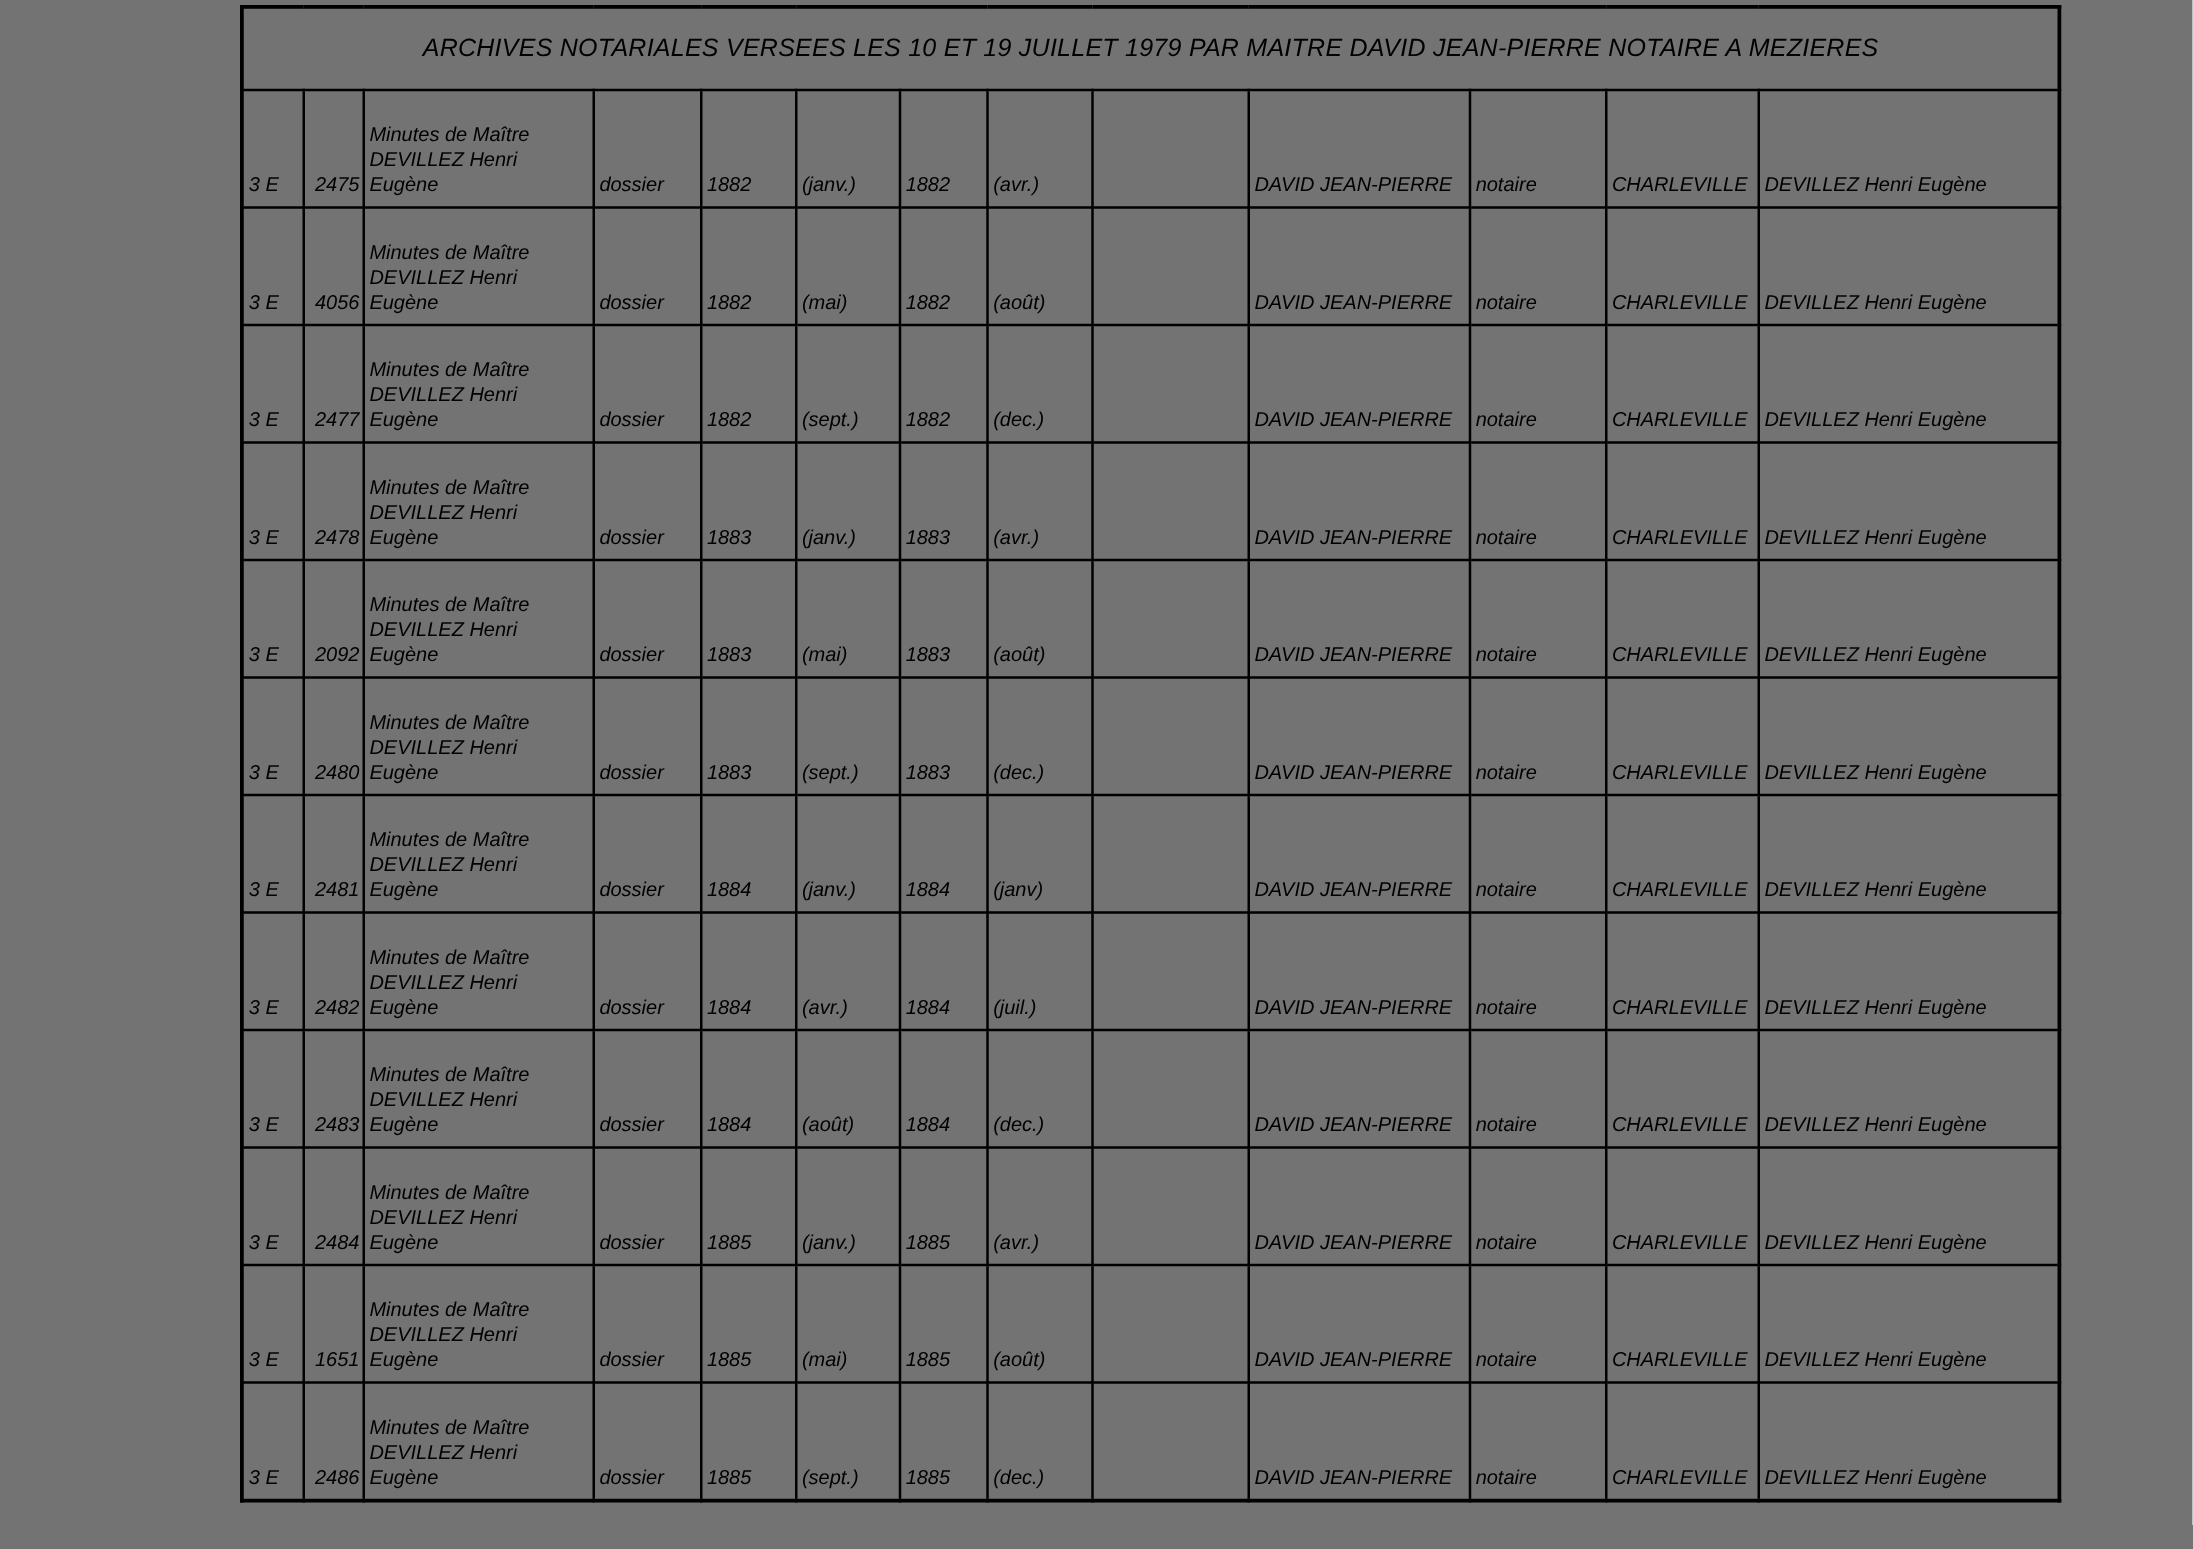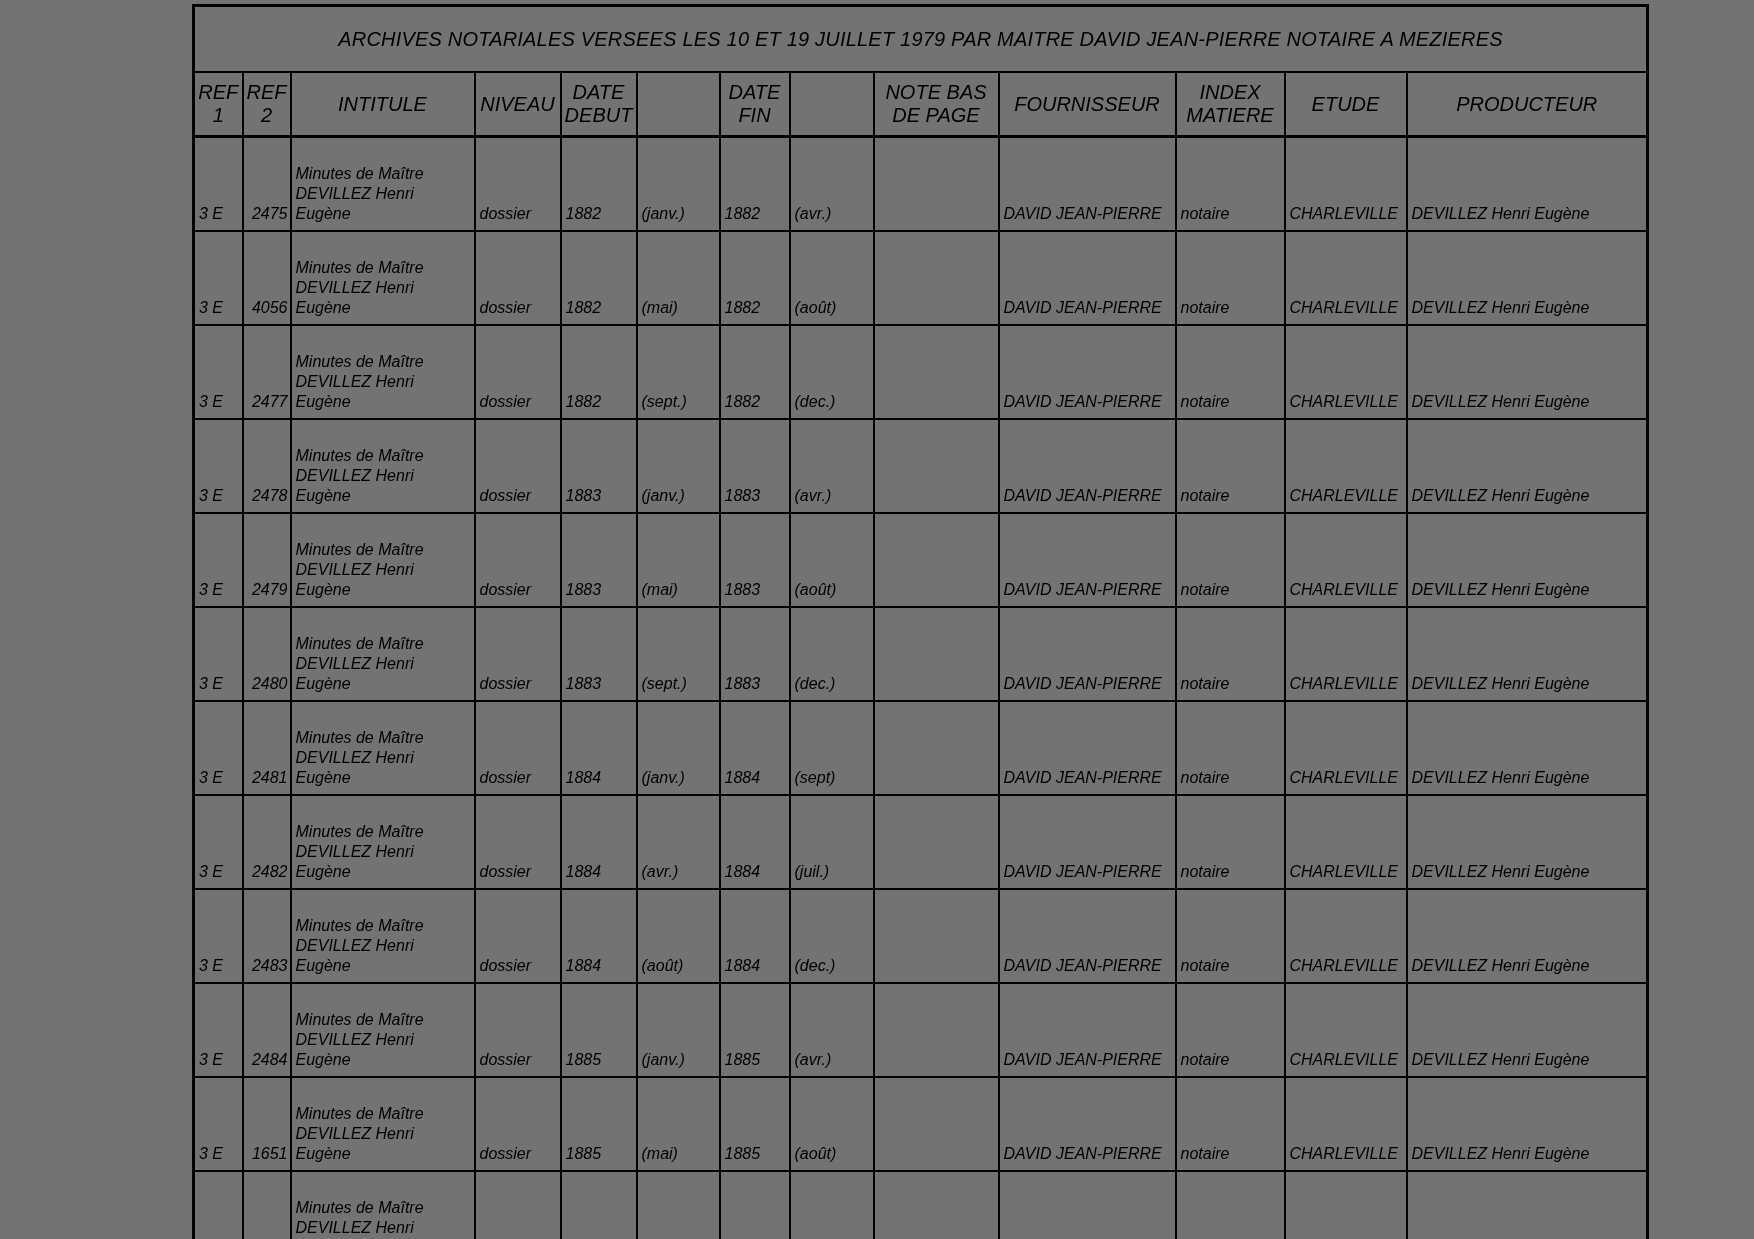--- a/index.html
+++ b/index.html
@@ -87,41 +87,20 @@
       <col style="width:125px">
       <col style="width:177px">
       <col style="width:109px">
       <col style="width:122px">
       <col style="width:241px">
     </colgroup>
     <thead>
       <tr class="title-row">
         <th class="title-cell" colspan="13">ARCHIVES NOTARIALES VERSEES LES 10 ET 19 JUILLET 1979 PAR MAITRE DAVID JEAN-PIERRE NOTAIRE A MEZIERES</th>
       </tr>
-      <tr class="header-row">
-        <th>REF
-1</th>
-        <th>REF
-2</th>
-        <th>INTITULE</th>
-        <th>NIVEAU</th>
-        <th>DATE
-DEBUT</th>
-        <th></th>
-        <th>DATE
-FIN</th>
-        <th></th>
-        <th>NOTE BAS
-DE PAGE</th>
-        <th>FOURNISSEUR</th>
-        <th>INDEX
-MATIERE</th>
-        <th>ETUDE</th>
-        <th>PRODUCTEUR</th>
-      </tr>
     </thead>
     <tbody id="table-body">
   <tr class="data-row">
     <td class="c-ref1">3 E</td>
     <td class="c-ref2">2475</td>
     <td class="c-intitule">Minutes de Maître DEVILLEZ Henri Eugène</td>
     <td class="c-niveau">dossier</td>
     <td class="c-year">1882</td>
     <td class="c-month">(janv.)</td>
     <td class="c-year">1882</td>
@@ -176,21 +155,21 @@
     <td class="c-month">(avr.)</td>
     <td class="c-note"></td>
     <td class="c-text">DAVID JEAN-PIERRE</td>
     <td class="c-text">notaire</td>
     <td class="c-text">CHARLEVILLE</td>
     <td class="c-text">DEVILLEZ Henri Eugène</td>
   </tr>
 
   <tr class="data-row">
     <td class="c-ref1">3 E</td>
-    <td class="c-ref2">2479</td>
+    <td class="c-ref2">2092</td>
     <td class="c-intitule">Minutes de Maître DEVILLEZ Henri Eugène</td>
     <td class="c-niveau">dossier</td>
     <td class="c-year">1883</td>
     <td class="c-month">(mai)</td>
     <td class="c-year">1883</td>
     <td class="c-month">(août)</td>
     <td class="c-note"></td>
     <td class="c-text">DAVID JEAN-PIERRE</td>
     <td class="c-text">notaire</td>
     <td class="c-text">CHARLEVILLE</td>
@@ -214,21 +193,21 @@
   </tr>
 
   <tr class="data-row">
     <td class="c-ref1">3 E</td>
     <td class="c-ref2">2481</td>
     <td class="c-intitule">Minutes de Maître DEVILLEZ Henri Eugène</td>
     <td class="c-niveau">dossier</td>
     <td class="c-year">1884</td>
     <td class="c-month">(janv.)</td>
     <td class="c-year">1884</td>
-    <td class="c-month">(sept)</td>
+    <td class="c-month">(janv)</td>
     <td class="c-note"></td>
     <td class="c-text">DAVID JEAN-PIERRE</td>
     <td class="c-text">notaire</td>
     <td class="c-text">CHARLEVILLE</td>
     <td class="c-text">DEVILLEZ Henri Eugène</td>
   </tr>
 
   <tr class="data-row">
     <td class="c-ref1">3 E</td>
     <td class="c-ref2">2482</td>

